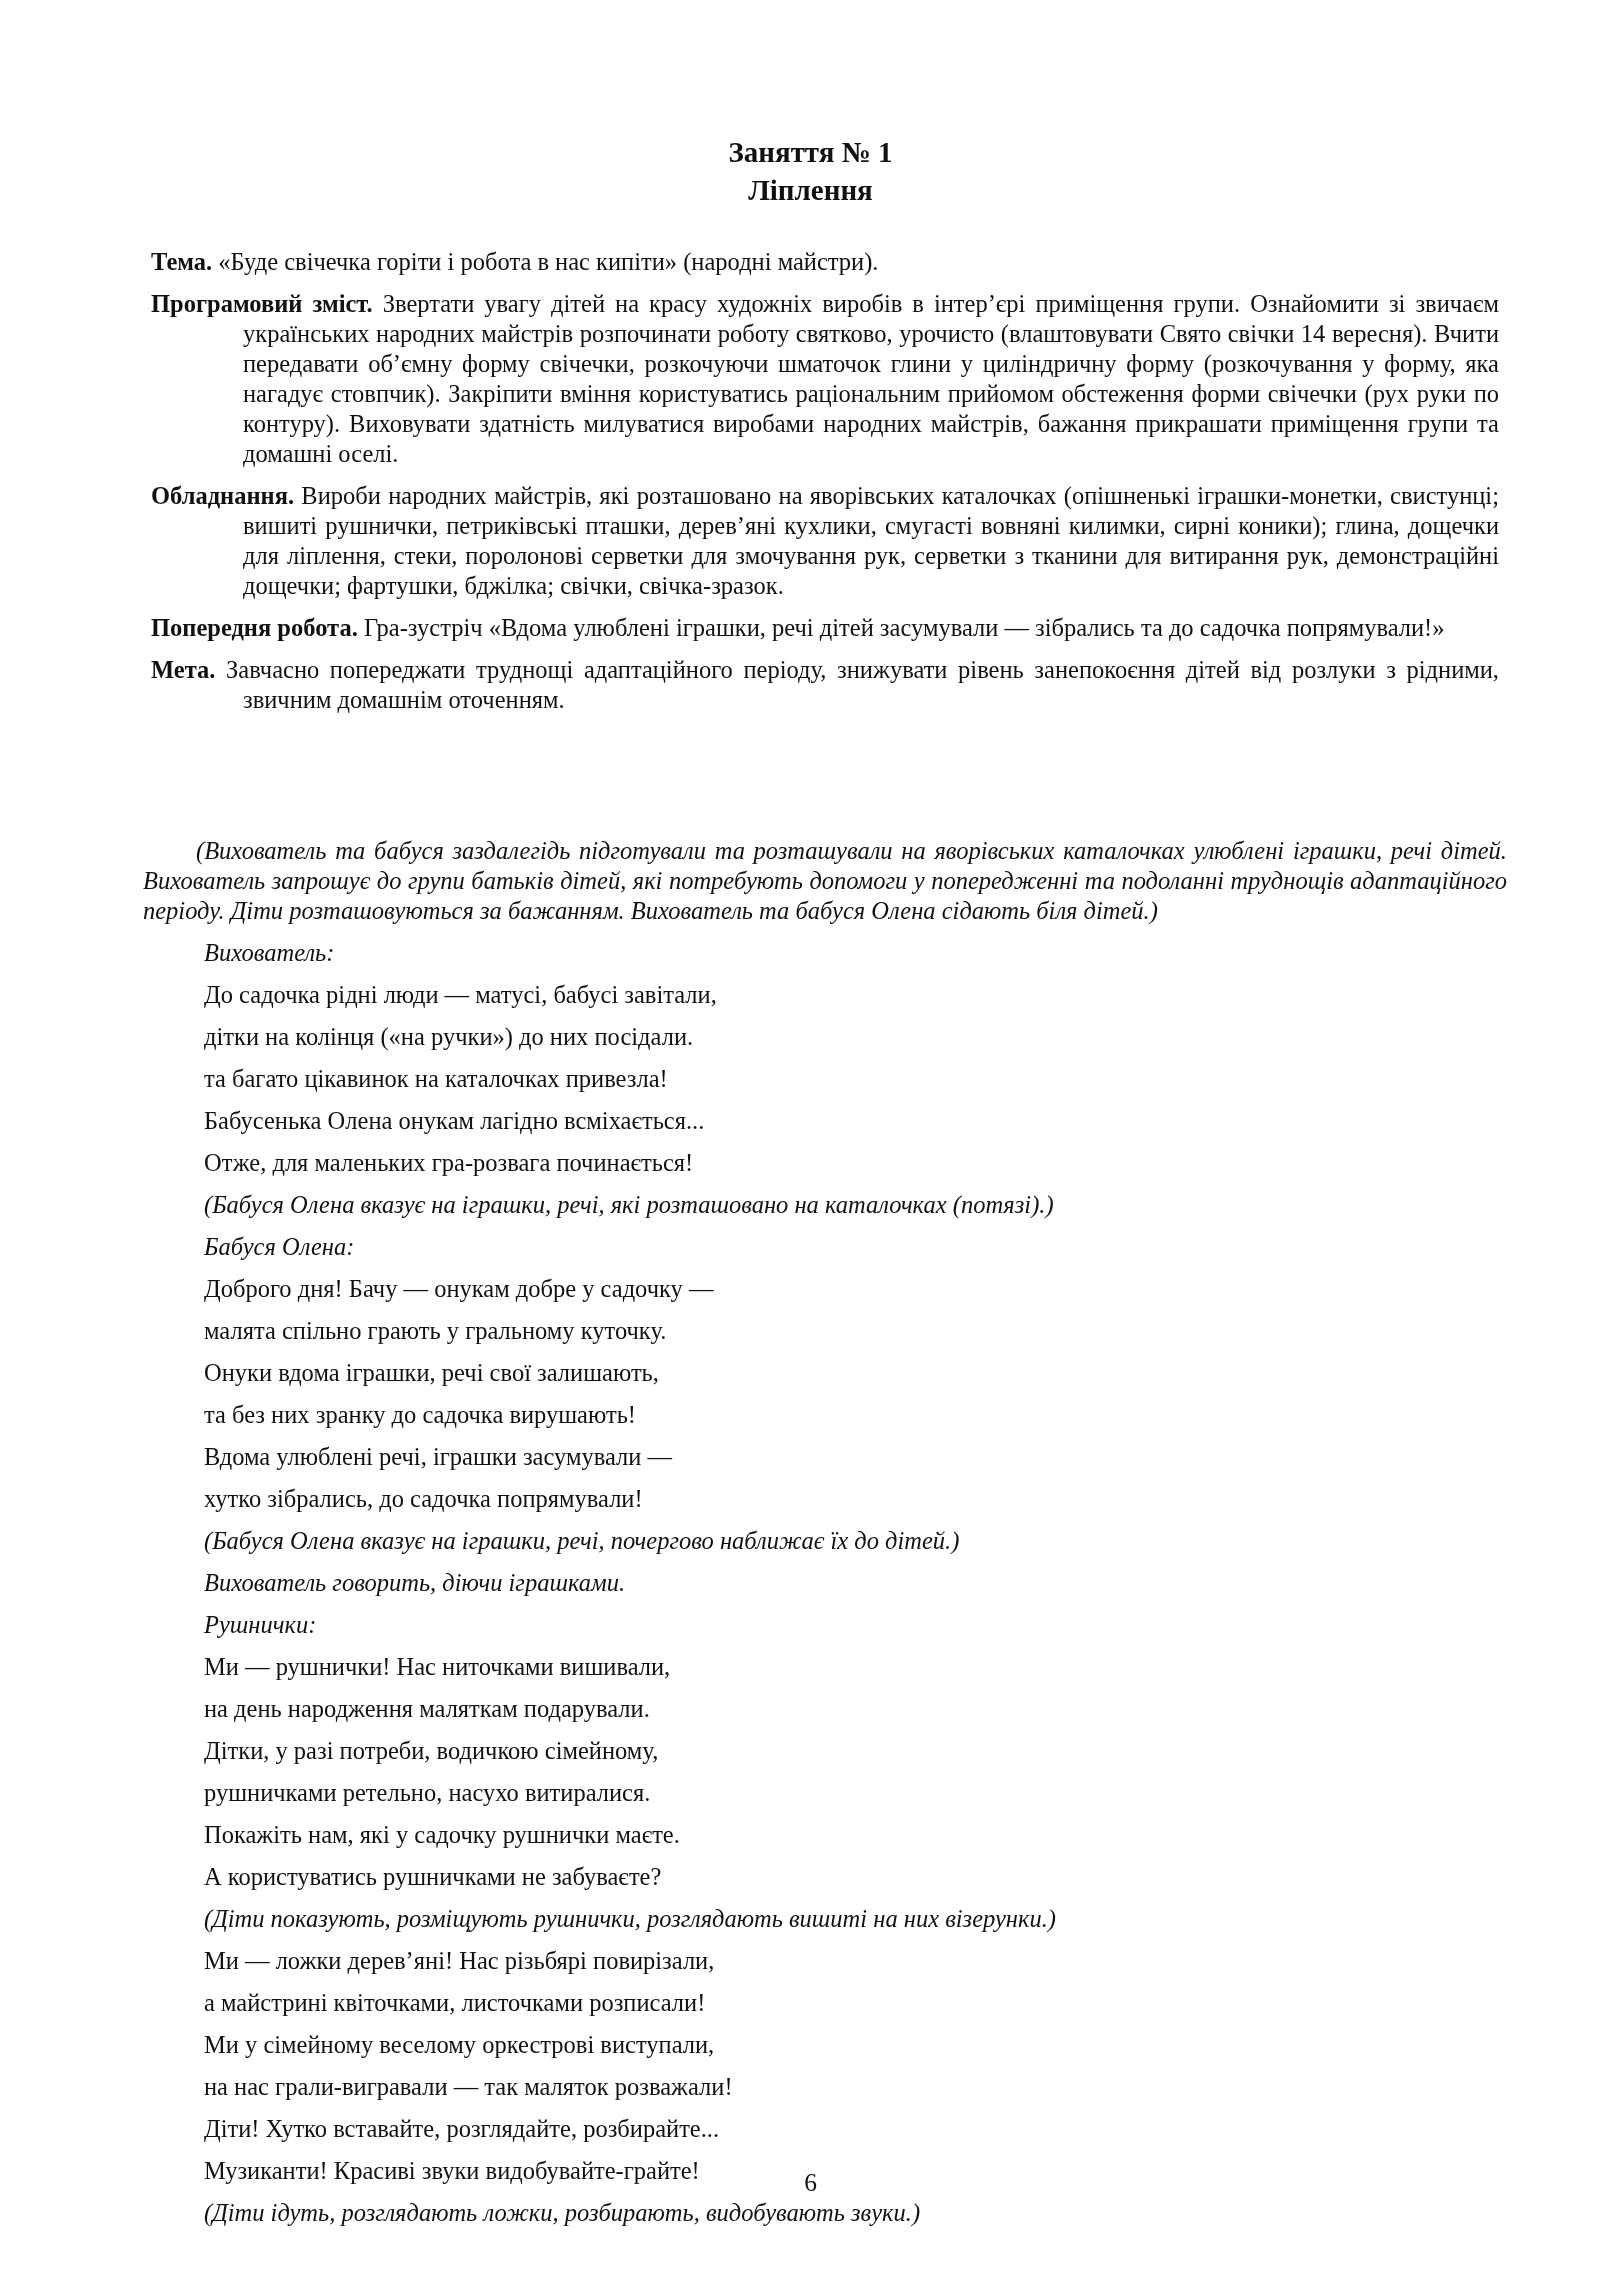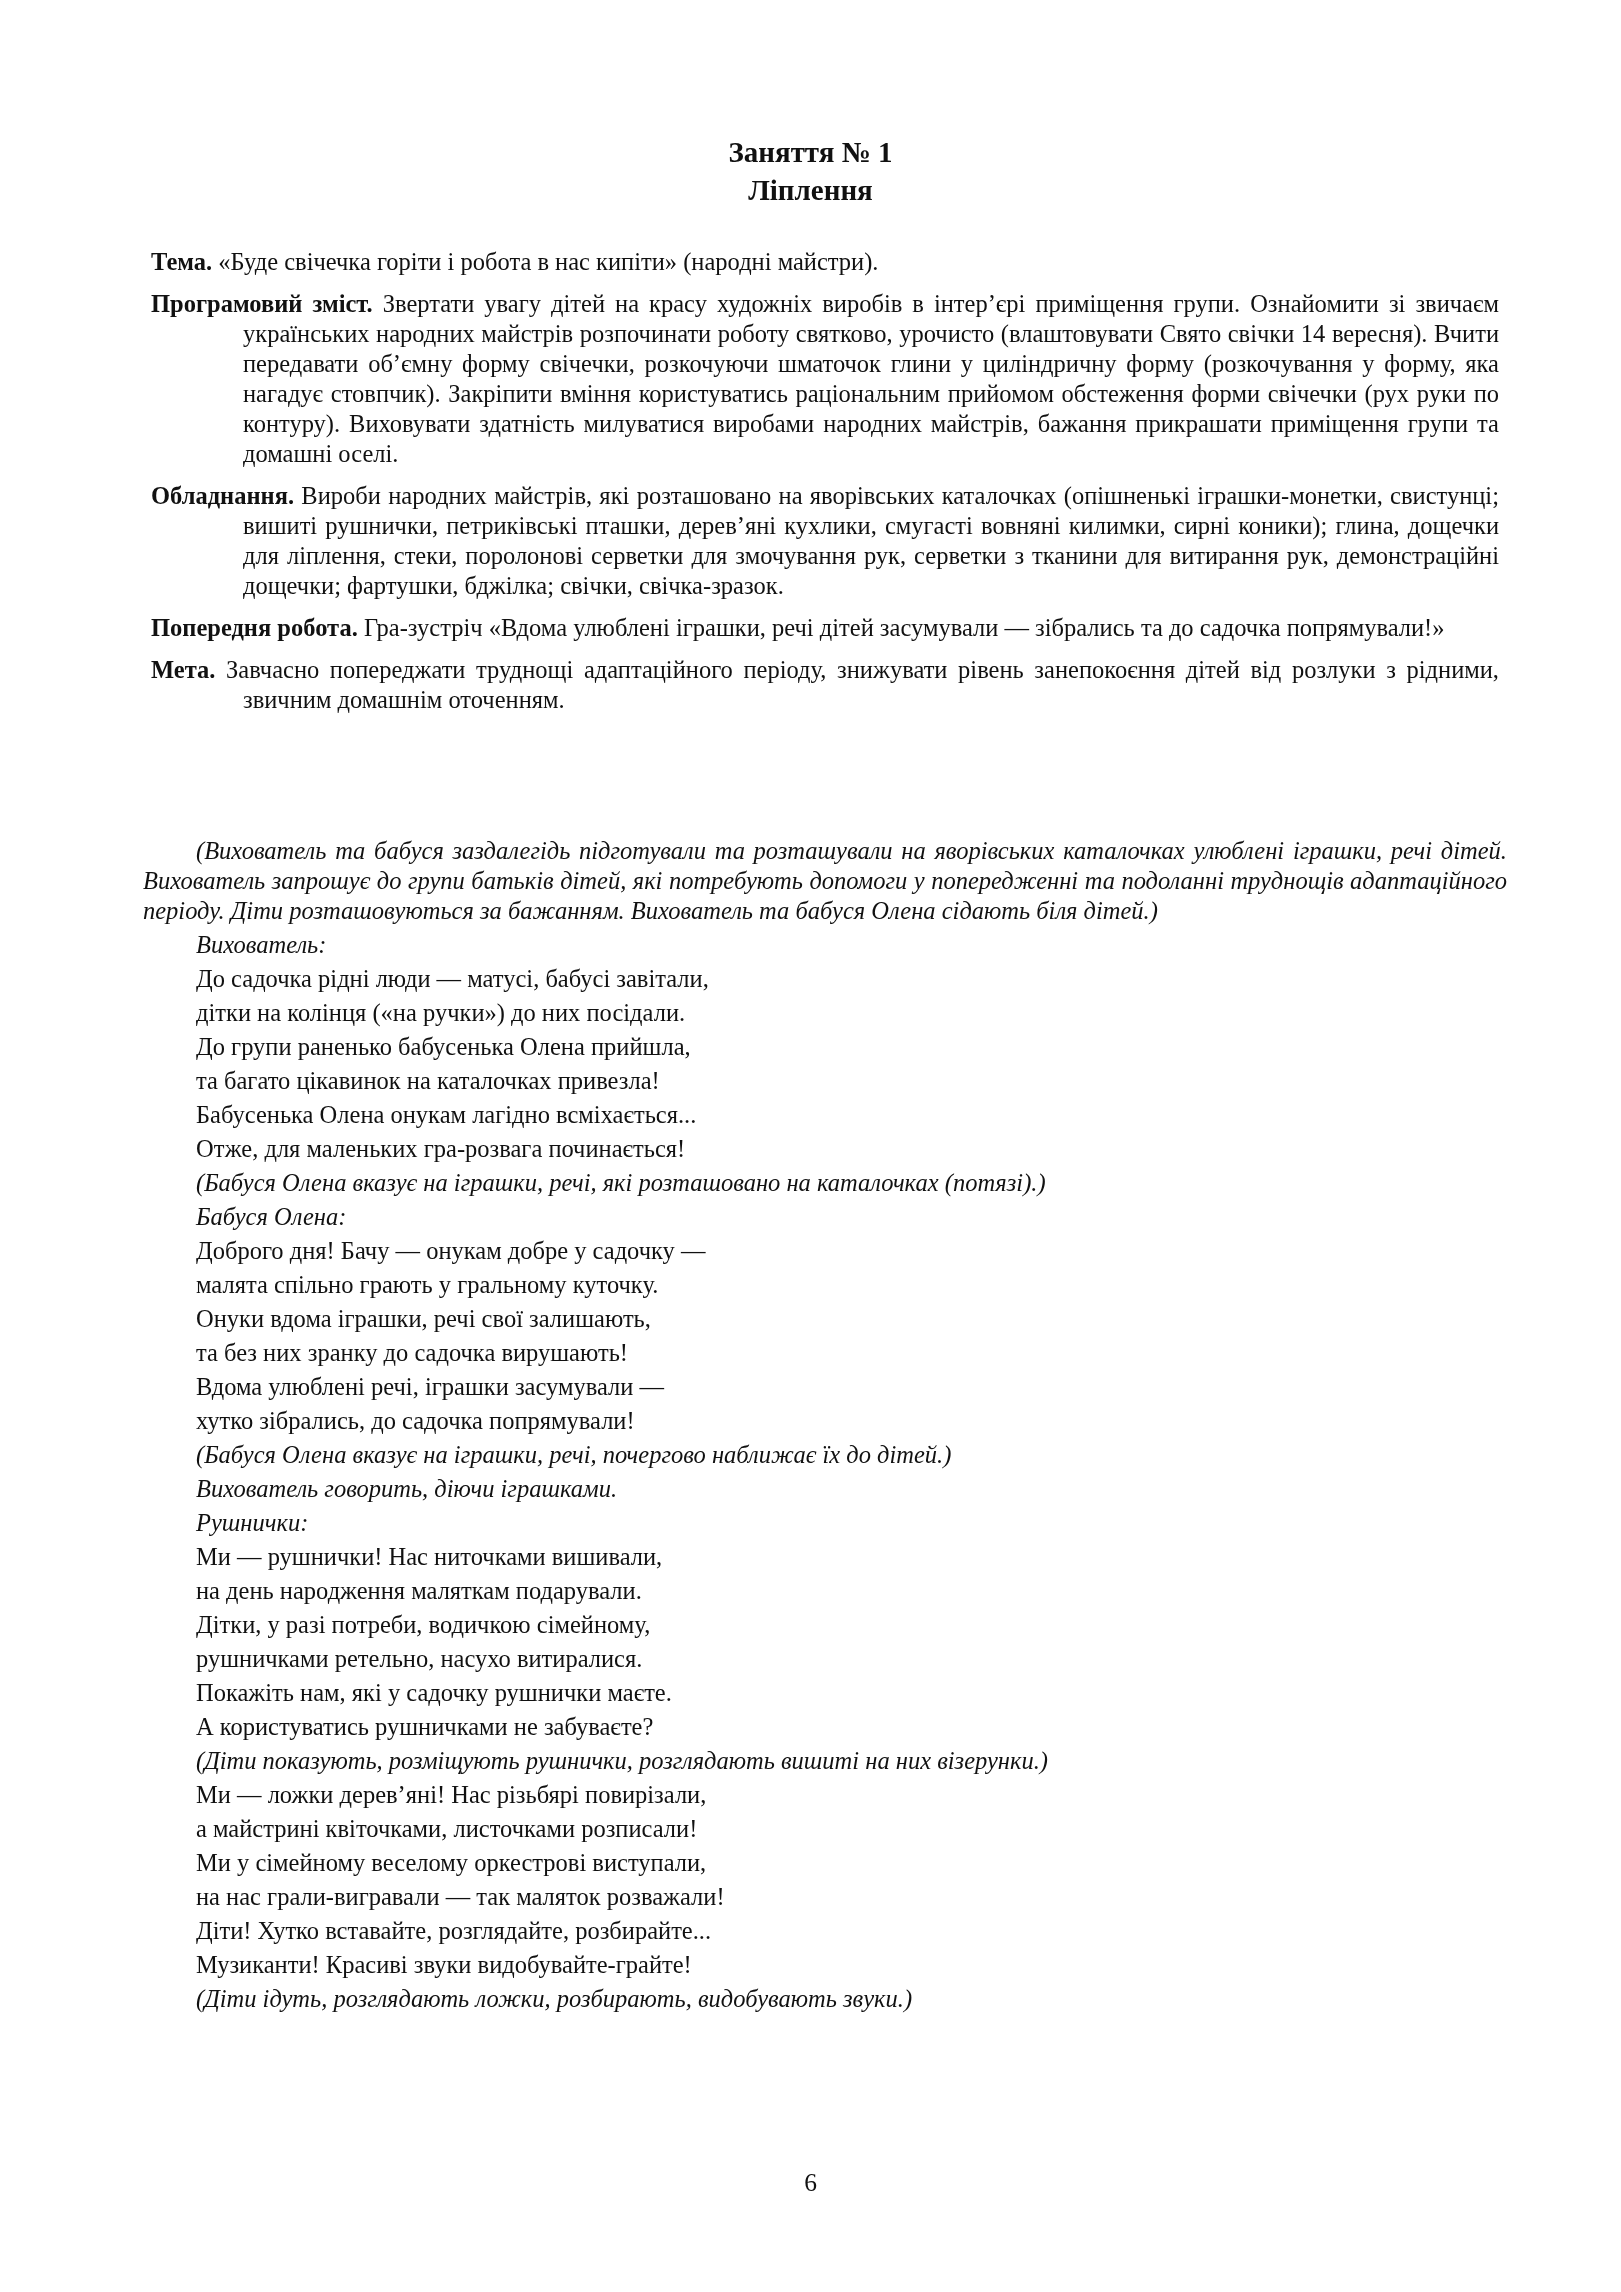--- a/index.html
+++ b/index.html
@@ -17,21 +17,21 @@
   .title.t2 { top: 173px; }
 
   .meta { position: absolute; left: 139px; width: 1372px; top: 235px;
     font-size: 24.5px; line-height: 30px; text-align: justify; }
   .meta .item { padding-left: 92px; text-indent: -92px; margin: 12px; }
   .meta .lbl { font-weight: bold; }
 
   .body { position: absolute; left: 139px; width: 1372px; top: 832px;
     font-size: 24.5px; line-height: 30px; }
   .body .stage { font-style: italic; text-indent: 53px; text-align: justify; margin: 4px; }
-  .body .line { padding-left: 53px; margin: 4px; white-space: nowrap; }
+  .body .line { padding-left: 53px; margin: 12px; white-space: nowrap; }
   .body .it { font-style: italic; }
 
   .pageno { position: absolute; top: 2168px; left: 0; width: 1621px;
     text-align: center; font-size: 25.5px; }
 </style>
 </head>
 <body>
 
 <div class="page">
   <div class="title t1">Заняття № 1</div>
@@ -44,21 +44,20 @@
     <p class="item"><span class="lbl">Попередня робота.</span><span> Гра-зустріч «Вдома улюблені іграшки, речі дітей засумували — зібрались та до садочка попрямували!»</span></p>
     <p class="item"><span class="lbl">Мета.</span><span> Завчасно попереджати труднощі адаптаційного періоду, знижувати рівень занепокоєння дітей від розлуки з рідними, звичним домашнім оточенням.</span></p>
   </div>
 
   <div class="body">
     <p class="stage">(Вихователь та бабуся заздалегідь підготували та розташували на яворівських каталочках улюблені іграшки, речі дітей. Вихователь запрошує до групи батьків дітей, які потребують допомоги у попередженні та подоланні труднощів адаптаційного періоду. Діти розташовуються за бажанням. Вихователь та бабуся Олена сідають біля дітей.)</p>
     <div id="script-lines">
         <p class="line it">Вихователь:</p>
         <p class="line">До садочка рідні люди — матусі, бабусі завітали,</p>
         <p class="line">дітки на колінця («на ручки») до них посідали.</p>
-        <p class="line">До групи раненько бабусенька Олена прийшла,</p>
         <p class="line">та багато цікавинок на каталочках привезла!</p>
         <p class="line">Бабусенька Олена онукам лагідно всміхається...</p>
         <p class="line">Отже, для маленьких гра-розвага починається!</p>
         <p class="line it">(Бабуся Олена вказує на іграшки, речі, які розташовано на каталочках (потязі).)</p>
         <p class="line it">Бабуся Олена:</p>
         <p class="line">Доброго дня! Бачу — онукам добре у садочку —</p>
         <p class="line">малята спільно грають у гральному куточку.</p>
         <p class="line">Онуки вдома іграшки, речі свої залишають,</p>
         <p class="line">та без них зранку до садочка вирушають!</p>
         <p class="line">Вдома улюблені речі, іграшки засумували —</p>

